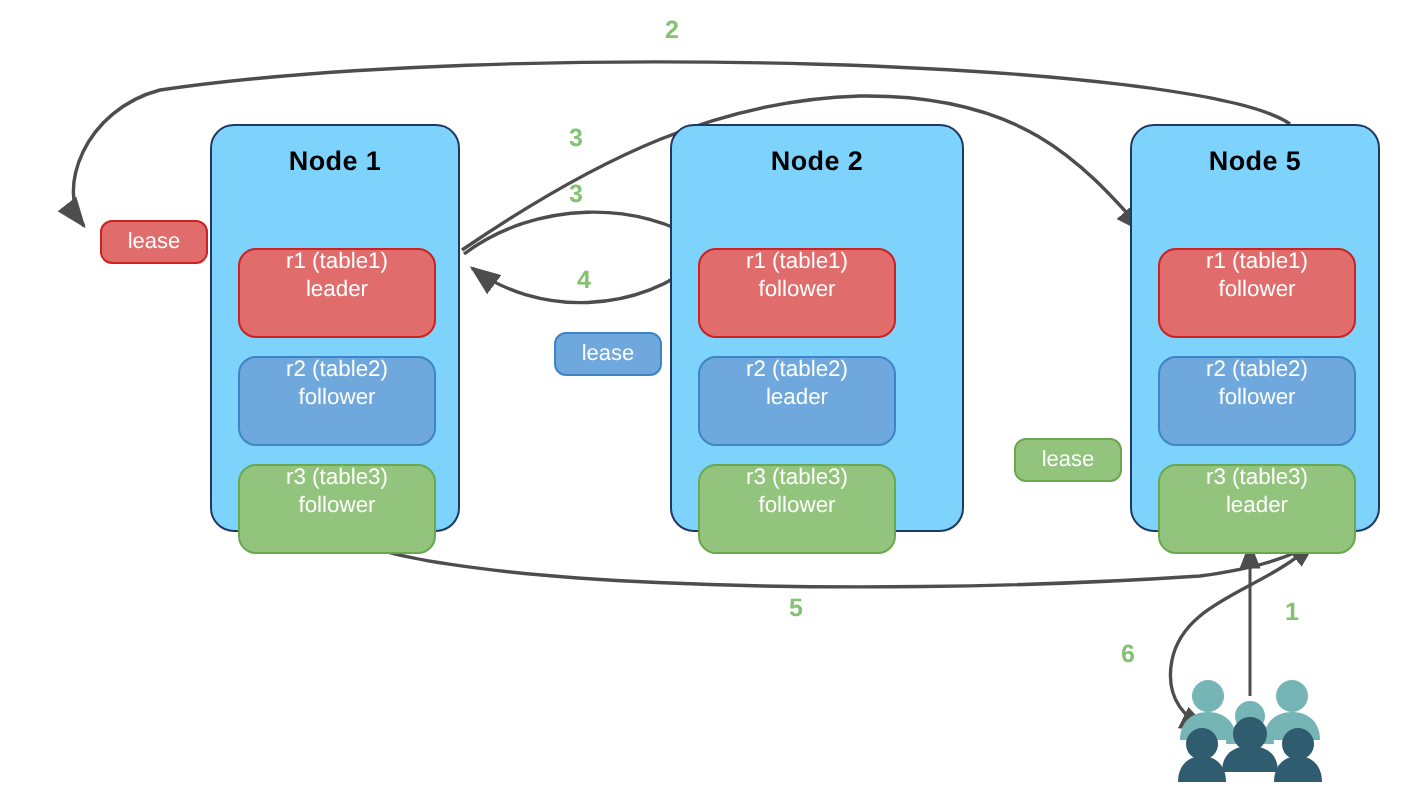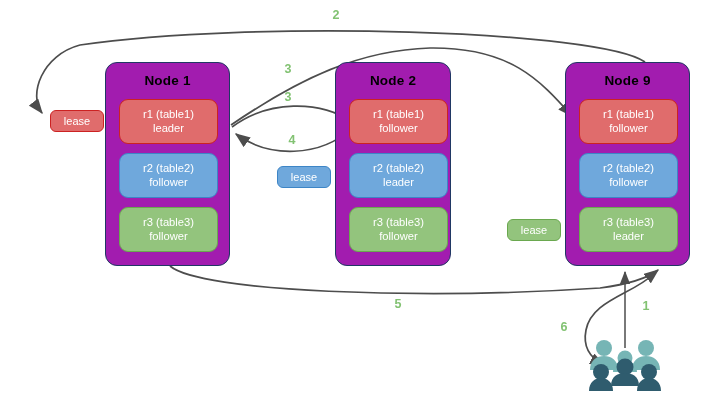--- a/index.html
+++ b/index.html
@@ -22,44 +22,44 @@
     left: 0; top: 0;
     width: 704px;
     height: 405px;
     pointer-events: none;
   }
   .node-box {
     position: absolute;
     box-sizing: border-box;
     border: 1.6px solid #203864;
     border-radius: 12px;
-    background: #a21caf;
+    background: #7dd3fc;
   }
   .node-title {
     position: absolute;
     left: 0;
     width: 100%;
     text-align: center;
     font-size: 13.5px;
     font-weight: bold;
     color: #000000;
     letter-spacing: 0.2px;
   }
   .replica {
     position: absolute;
     box-sizing: border-box;
     border-radius: 9px;
     display: flex;
     flex-direction: column;
     align-items: center;
-    justify-content: center;
     color: #ffffff;
     font-size: 11.2px;
     line-height: 13.5px;
     text-align: center;
+    margin-top: 25px;
   }
   .replica .rl1, .replica .rl2 { display: block; }
   .rep-red {
     background: #e06c6c;
     border: 1.6px solid #cc2222;
   }
   .rep-blue {
     background: #6fa8dc;
     border: 1.6px solid #3d85c6;
   }
@@ -128,41 +128,41 @@
       <span class="rl1">r2 (table2)</span>
       <span class="rl2">follower</span>
     </div>
 
     <div class="replica rep-green" style="left:13px; top:144px; width:99px; height:45px;">
       <span class="rl1">r3 (table3)</span>
       <span class="rl2">follower</span>
     </div>
   </div>
 
-  <div class="node-box" style="left:335px; top:62px; width:116px; height:204px;">
+  <div class="node-box" style="left:335px; top:62px; width:147px; height:204px;">
     <div class="node-title" style="top:10px;">Node 2</div>
 
     <div class="replica rep-red" style="left:13px; top:36px; width:99px; height:45px;">
       <span class="rl1">r1 (table1)</span>
       <span class="rl2">follower</span>
     </div>
 
     <div class="replica rep-blue" style="left:13px; top:90px; width:99px; height:45px;">
       <span class="rl1">r2 (table2)</span>
       <span class="rl2">leader</span>
     </div>
 
     <div class="replica rep-green" style="left:13px; top:144px; width:99px; height:45px;">
       <span class="rl1">r3 (table3)</span>
       <span class="rl2">follower</span>
     </div>
   </div>
 
   <div class="node-box" style="left:565px; top:62px; width:125px; height:204px;">
-    <div class="node-title" style="top:10px;">Node 9</div>
+    <div class="node-title" style="top:10px;">Node 5</div>
 
     <div class="replica rep-red" style="left:13px; top:36px; width:99px; height:45px;">
       <span class="rl1">r1 (table1)</span>
       <span class="rl2">follower</span>
     </div>
 
     <div class="replica rep-blue" style="left:13px; top:90px; width:99px; height:45px;">
       <span class="rl1">r2 (table2)</span>
       <span class="rl2">follower</span>
     </div>

